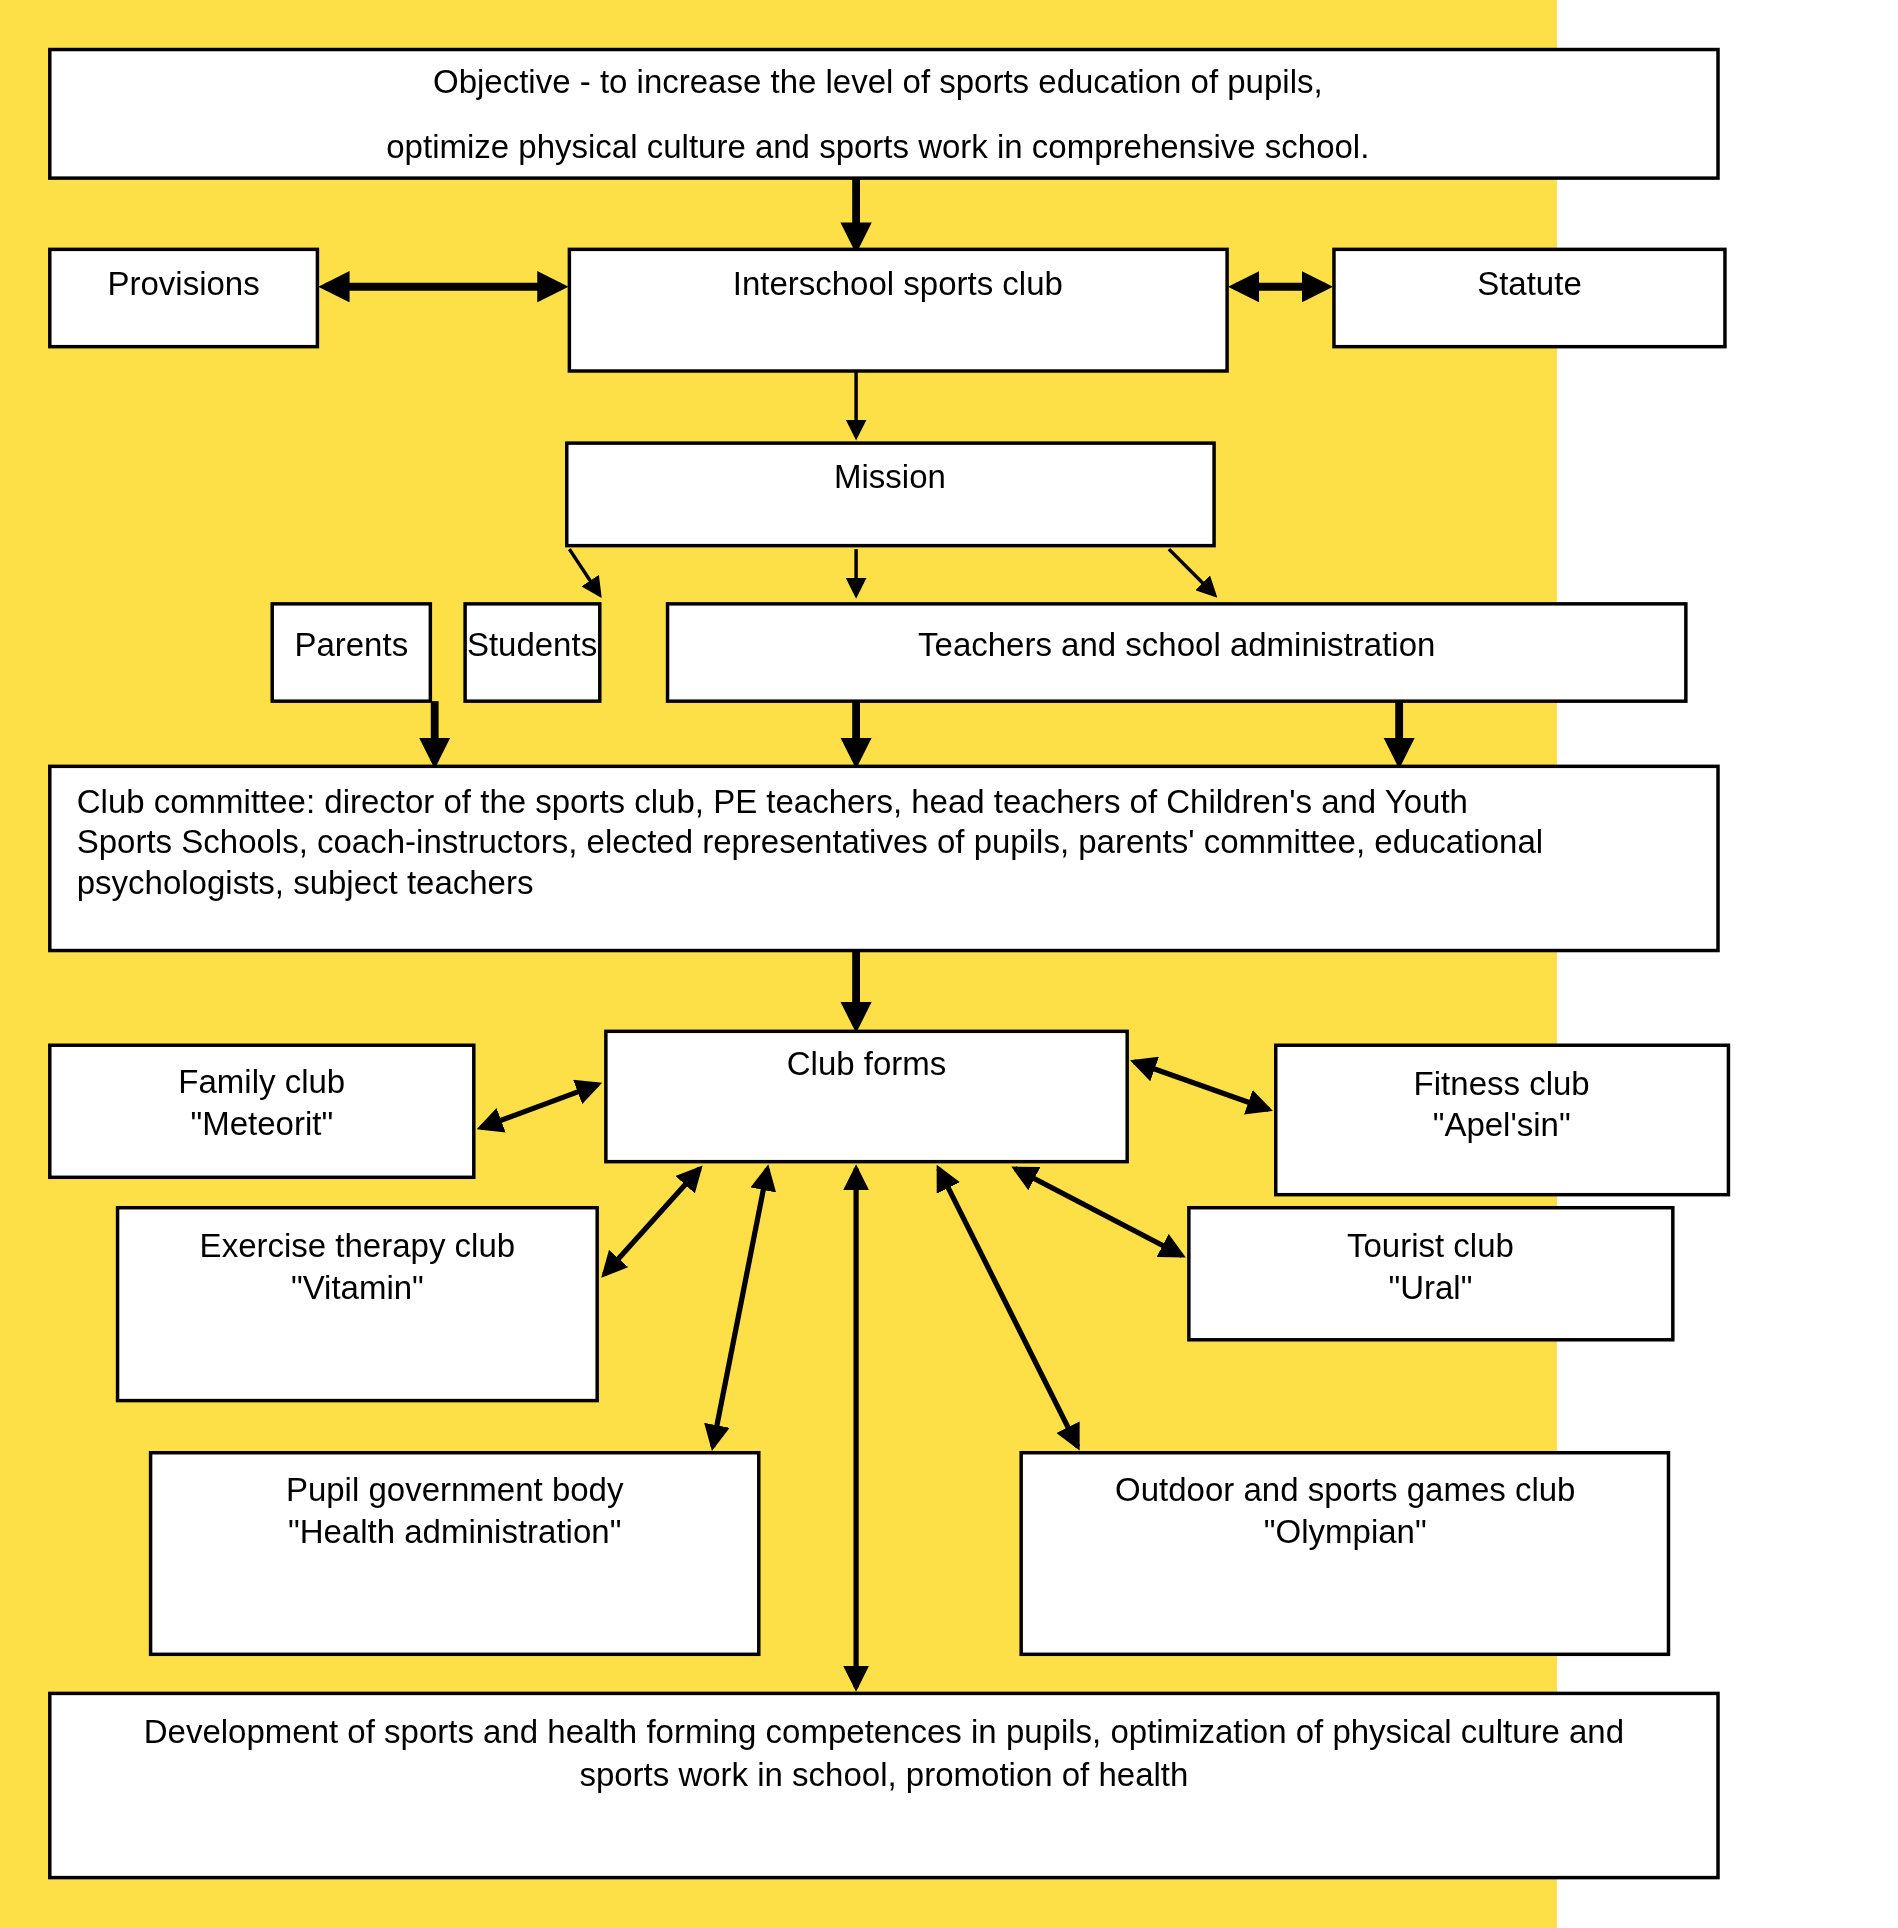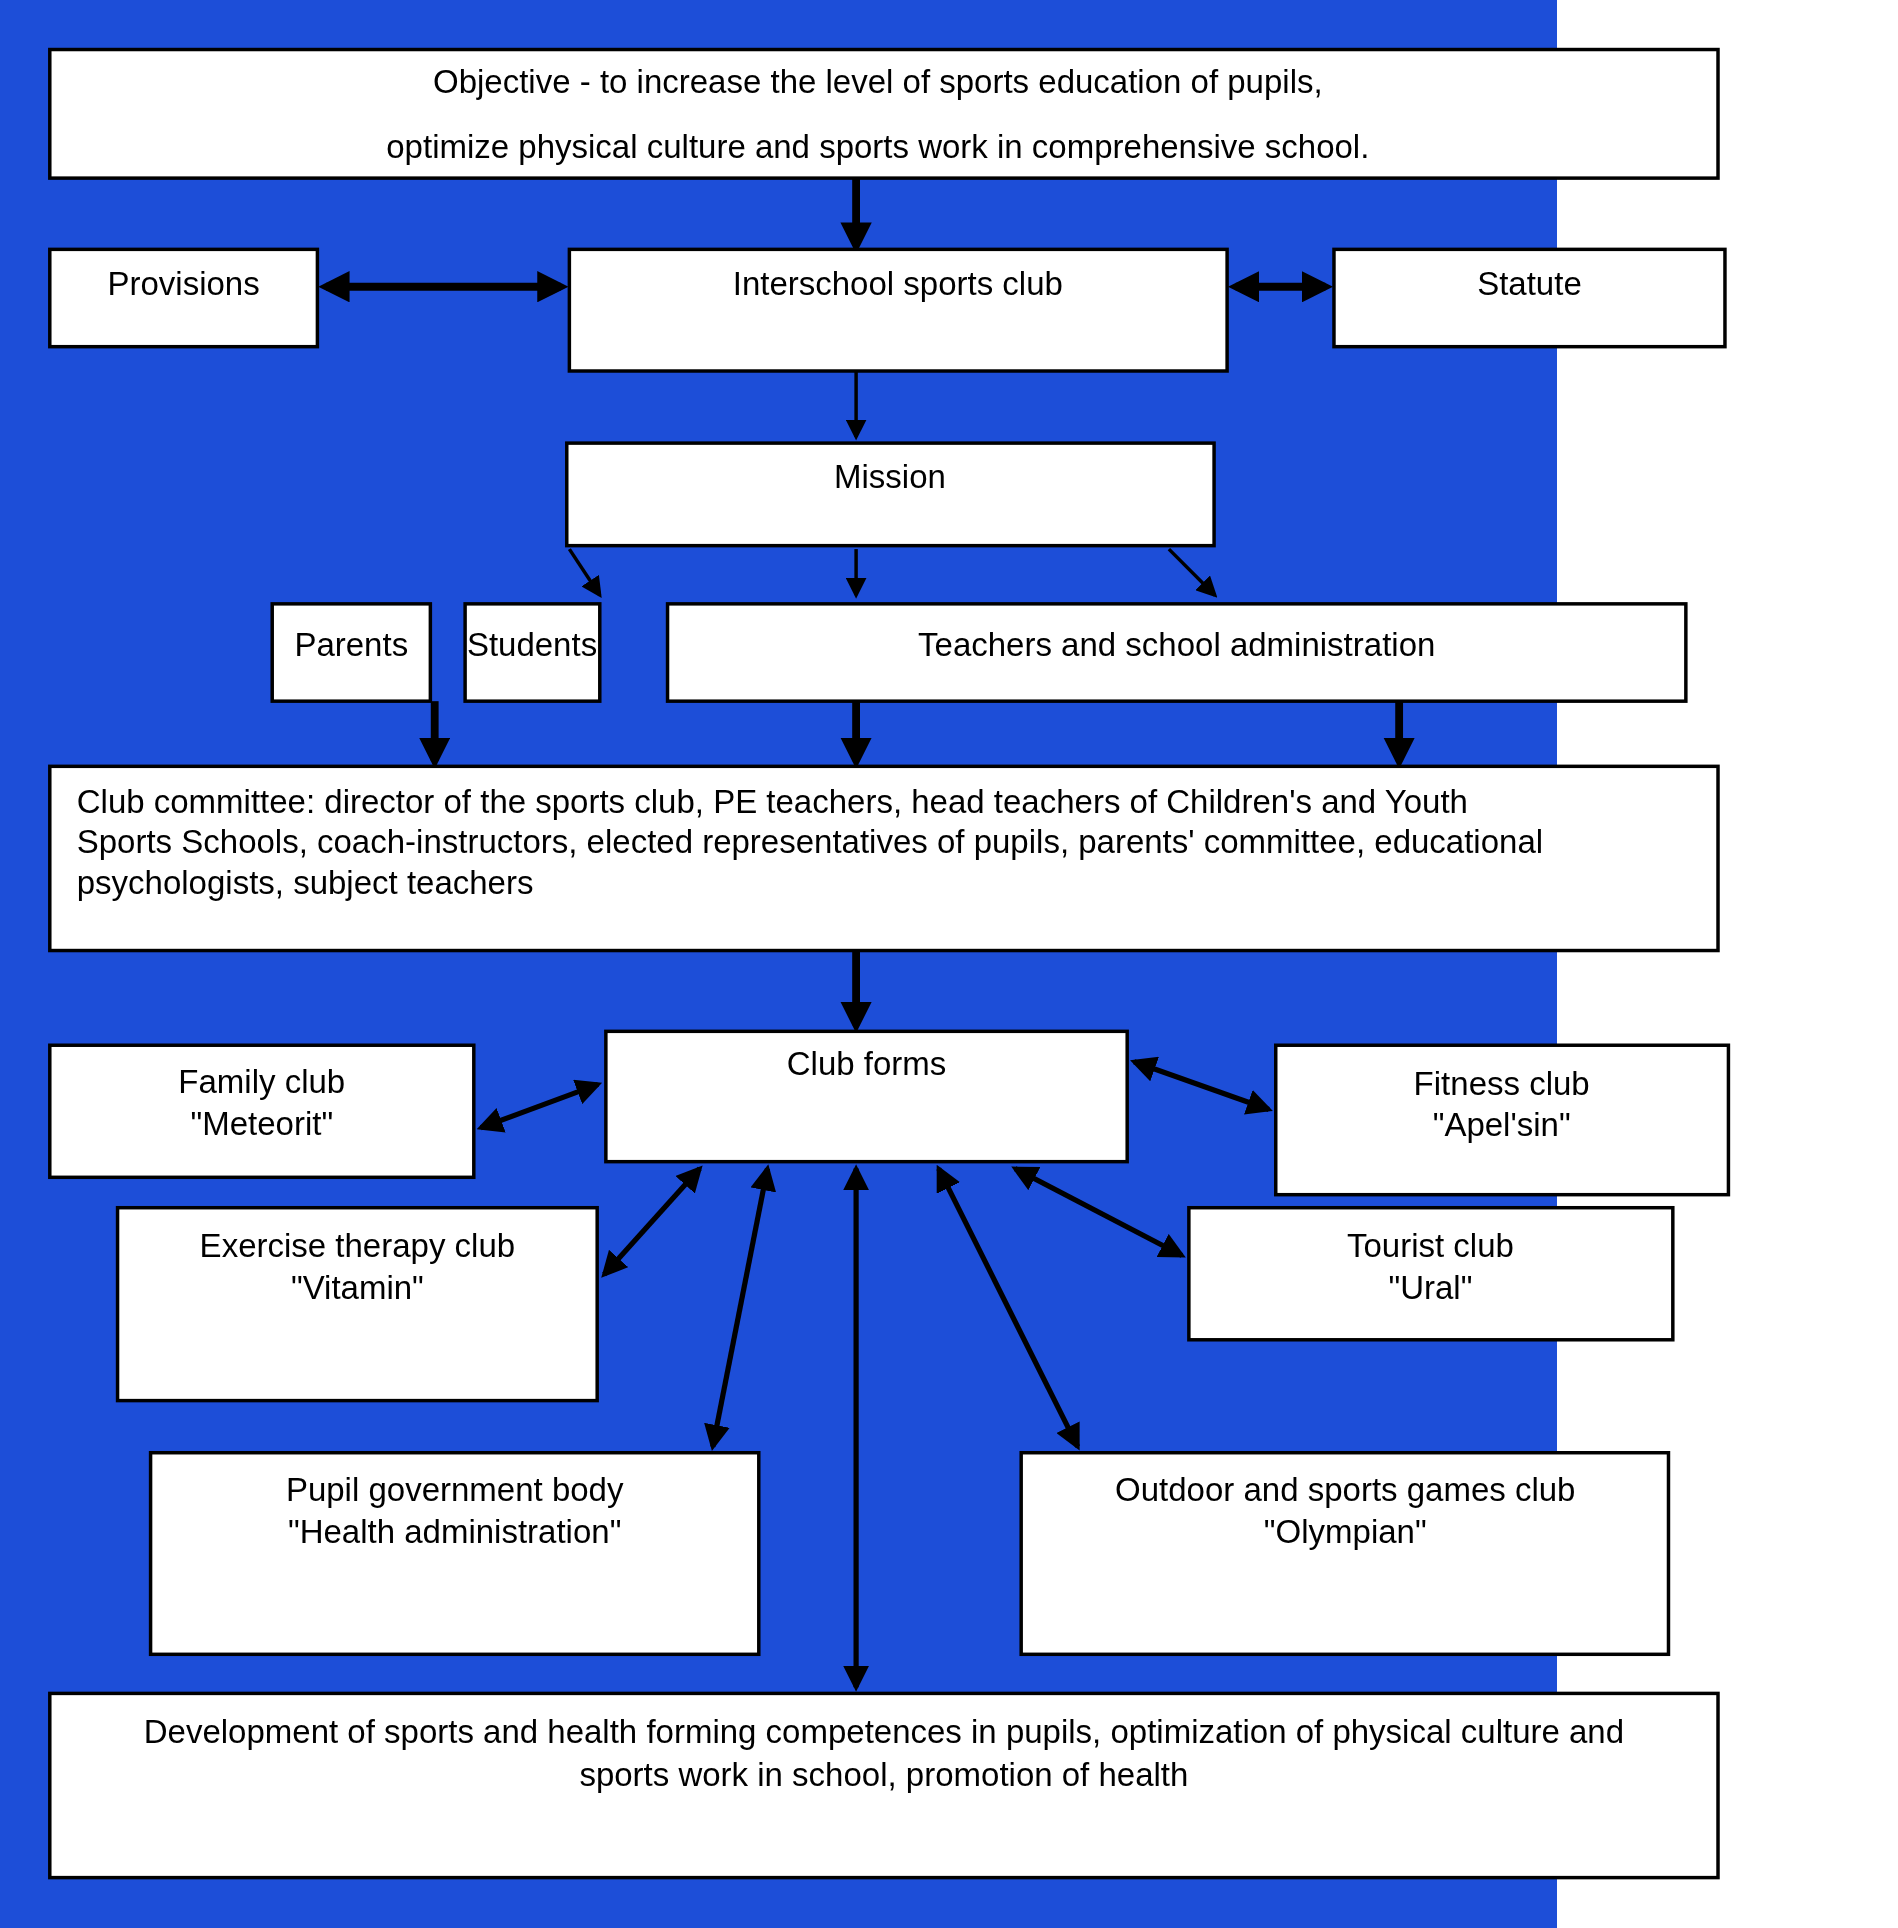--- a/index.html
+++ b/index.html
@@ -4,21 +4,21 @@
 <style>
   html, body {
     margin: 0;
     padding: 0;
     background: #ffffff;
   }
   #diagram-root {
     position: relative;
     width: 1557px;
     height: 1928px;
-    background: #1d4ed8;
+    background: #fde047;
     font-family: "Liberation Sans", sans-serif;
   }
   svg#flowchart {
     display: block;
     width: 1899px;
     height: 1928px;
   }
   .node-box {
     fill: #ffffff;
     stroke: #000000;

